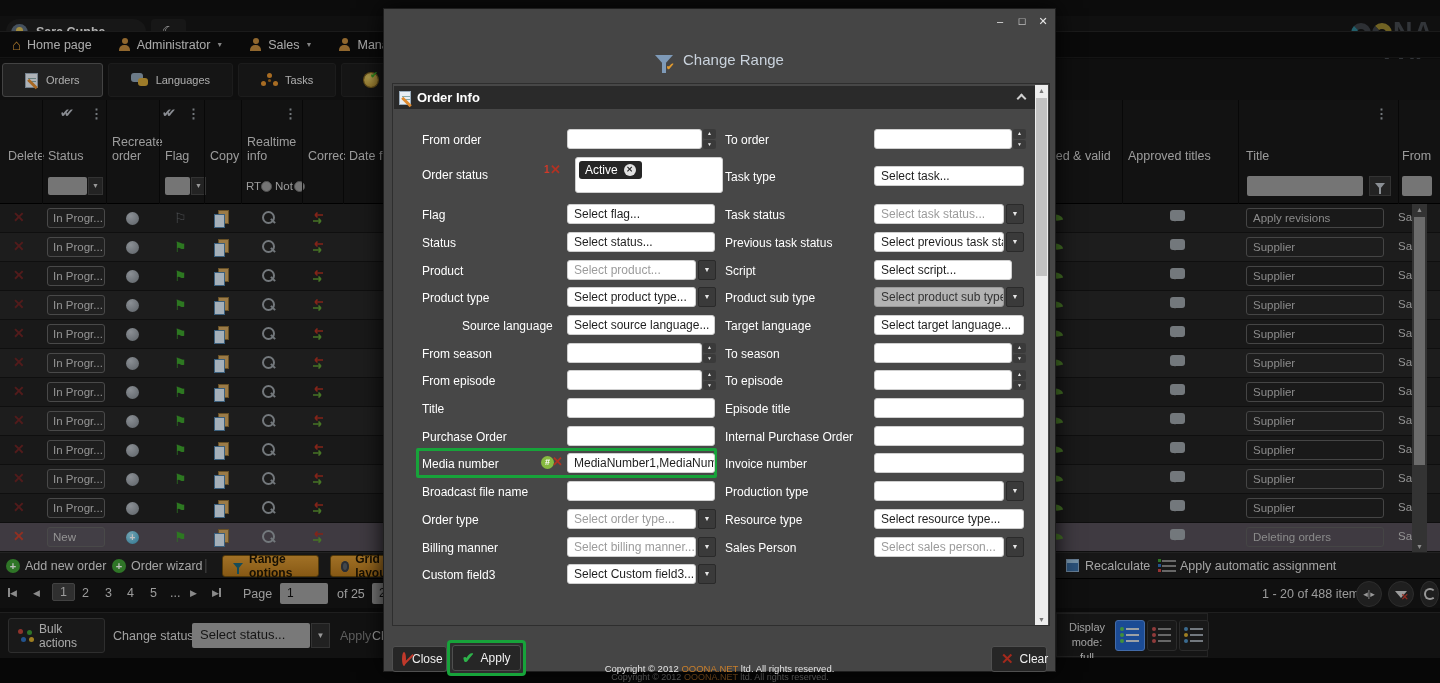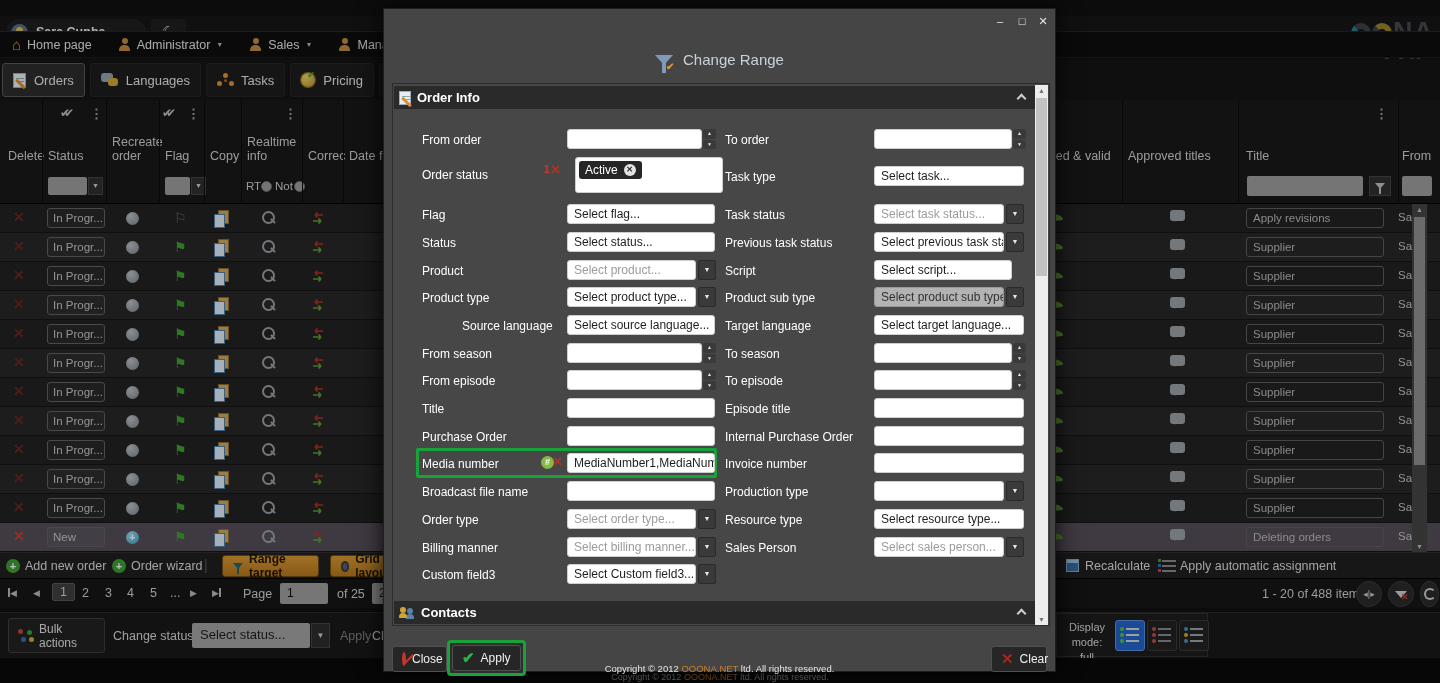--- a/index.html
+++ b/index.html
@@ -22,21 +22,21 @@
 
 .navbar{left:0;top:31px;width:1440px;height:27px;background:#0e0e0e;border-top:1px solid #242424;border-bottom:1px solid #1d1d1d;display:flex;align-items:center;gap:26px;padding-left:12px}
 .navitem{display:flex;align-items:center;gap:6px;color:#e2e2e2;font-size:12.5px}
 .caret{font-size:7px;color:#b0b0b0}
 .homeico{color:#e8a33d;font-size:15px;line-height:12px}
 .person{position:relative;width:13px;height:13px}
 .person::before{content:"";position:absolute;left:4px;top:0;width:6px;height:6px;border-radius:50%;background:#c08a3e}
 .person::after{content:"";position:absolute;left:1px;top:7px;width:11px;height:6px;border-radius:5px 5px 0 0;background:#c08a3e}
 
 .tabbar{left:0;top:59px;width:1440px;height:41px;background:#141414;display:flex;gap:5px;padding:4px 0 0 2px}
-.tab{height:34px;background:#1c1c1c;border:1px solid #262626;border-radius:3px;display:flex;align-items:center;gap:8px;padding:0 10px;color:#e4e4e4;font-size:13px}
+.tab{height:34px;background:#1c1c1c;border:1px solid #262626;border-radius:3px;display:flex;align-items:center;gap:8px;padding:0 22px;color:#e4e4e4;font-size:11px}
 .tab.active{background:#2d2d2d;border-color:#5a5a5a}
 .ordericon{width:13px;height:15px;background:#e8eef4;border:1px solid #9badbd;position:relative}
 .ordericon::before{content:"";position:absolute;left:2px;top:3px;width:8px;height:7px;background:repeating-linear-gradient(#0000 0 1px,#8aa 1px 2px,#0000 2px 3px)}
 .ordericon::after{content:"";position:absolute;left:5px;top:4px;width:3px;height:12px;background:#e08a2e;transform:rotate(-45deg)}
 .bubbles{position:relative;width:17px;height:14px}
 .bubbles::before{content:"";position:absolute;left:0;top:0;width:12px;height:9px;border-radius:3px;background:#8fa3b5}
 .bubbles::after{content:"";position:absolute;left:7px;top:5px;width:10px;height:8px;border-radius:3px;background:#d2a437}
 .neticon{position:relative;width:16px;height:14px}
 .neticon::before{content:"";position:absolute;left:6px;top:0;width:5px;height:5px;border-radius:50%;background:#e0912f;box-shadow:-6px 8px 0 #e0912f,6px 8px 0 #e0912f,0 5px 0 -1px #a86a1a}
 .coin{position:relative;width:14px;height:14px;border-radius:50%;background:radial-gradient(circle at 35% 30%,#ecd26a,#b98f2a);box-shadow:0 0 0 1px #8a6a1d}
@@ -480,21 +480,21 @@
   </div>
 
   <div class="abs tbar">
     <span class="plus" style="left:6px">+</span>
     <span class="tlabel" style="left:25px">Add new order</span>
     <span class="plus" style="left:112px">+</span>
     <span class="tlabel" style="left:131px">Order wizard</span>
     <span class="sep" style="left:204px">|</span>
     <div class="orangebtn" style="left:222px;width:97px">
         <span class="tealfunnel"></span>
-        <span>Range target</span>
+        <span>Range options</span>
       </div>
     <div class="orangebtn" style="left:330px;width:83px">
         <span class="gear"></span>
         <span>Grid layout</span>
       </div>
     <span class="recalcicon" style="left:1066px"></span>
     <span class="tlabel" style="left:1085px">Recalculate</span>
     <span class="aaicon" style="left:1162px"></span>
     <span class="tlabel" style="left:1180px">Apply automatic assignment</span>
   </div>
@@ -701,25 +701,20 @@
           <div class="inp" style="left: 481px; top: 369px; width: 150px;"></div>
           <div class="flabel" style="left: 332px; top: 401px;">Production type</div>
           <div class="inp" style="left: 481px; top: 397px; width: 130px;"></div>
           <div class="abtn" style="left: 613px; top: 397px;">▼</div>
           <div class="flabel" style="left: 332px; top: 429px;">Resource type</div>
           <div class="inp" style="left: 481px; top: 425px; width: 150px;">Select resource type...</div>
           <div class="flabel" style="left: 332px; top: 457px;">Sales Person</div>
           <div class="inp ph" style="left: 481px; top: 453px; width: 130px;">Select sales person...</div>
           <div class="abtn" style="left: 613px; top: 453px;">▼</div>
         </div>
-      <div class="section" style="top:517px">
-        <span class="contacticon"></span>
-        <span>Contacts</span>
-        <span class="chev"></span>
-      </div>
       <div class="msb">
         <span class="sa" style="top:2px">▲</span>
         <div class="thumb"></div>
         <span class="sa" style="bottom:2px">▼</span>
       </div>
     </div>
 
     <div class="mbtn" style="left:8px;top:637px;width:55px">
       <span class="noicon"></span>
         <span>Close</span>

